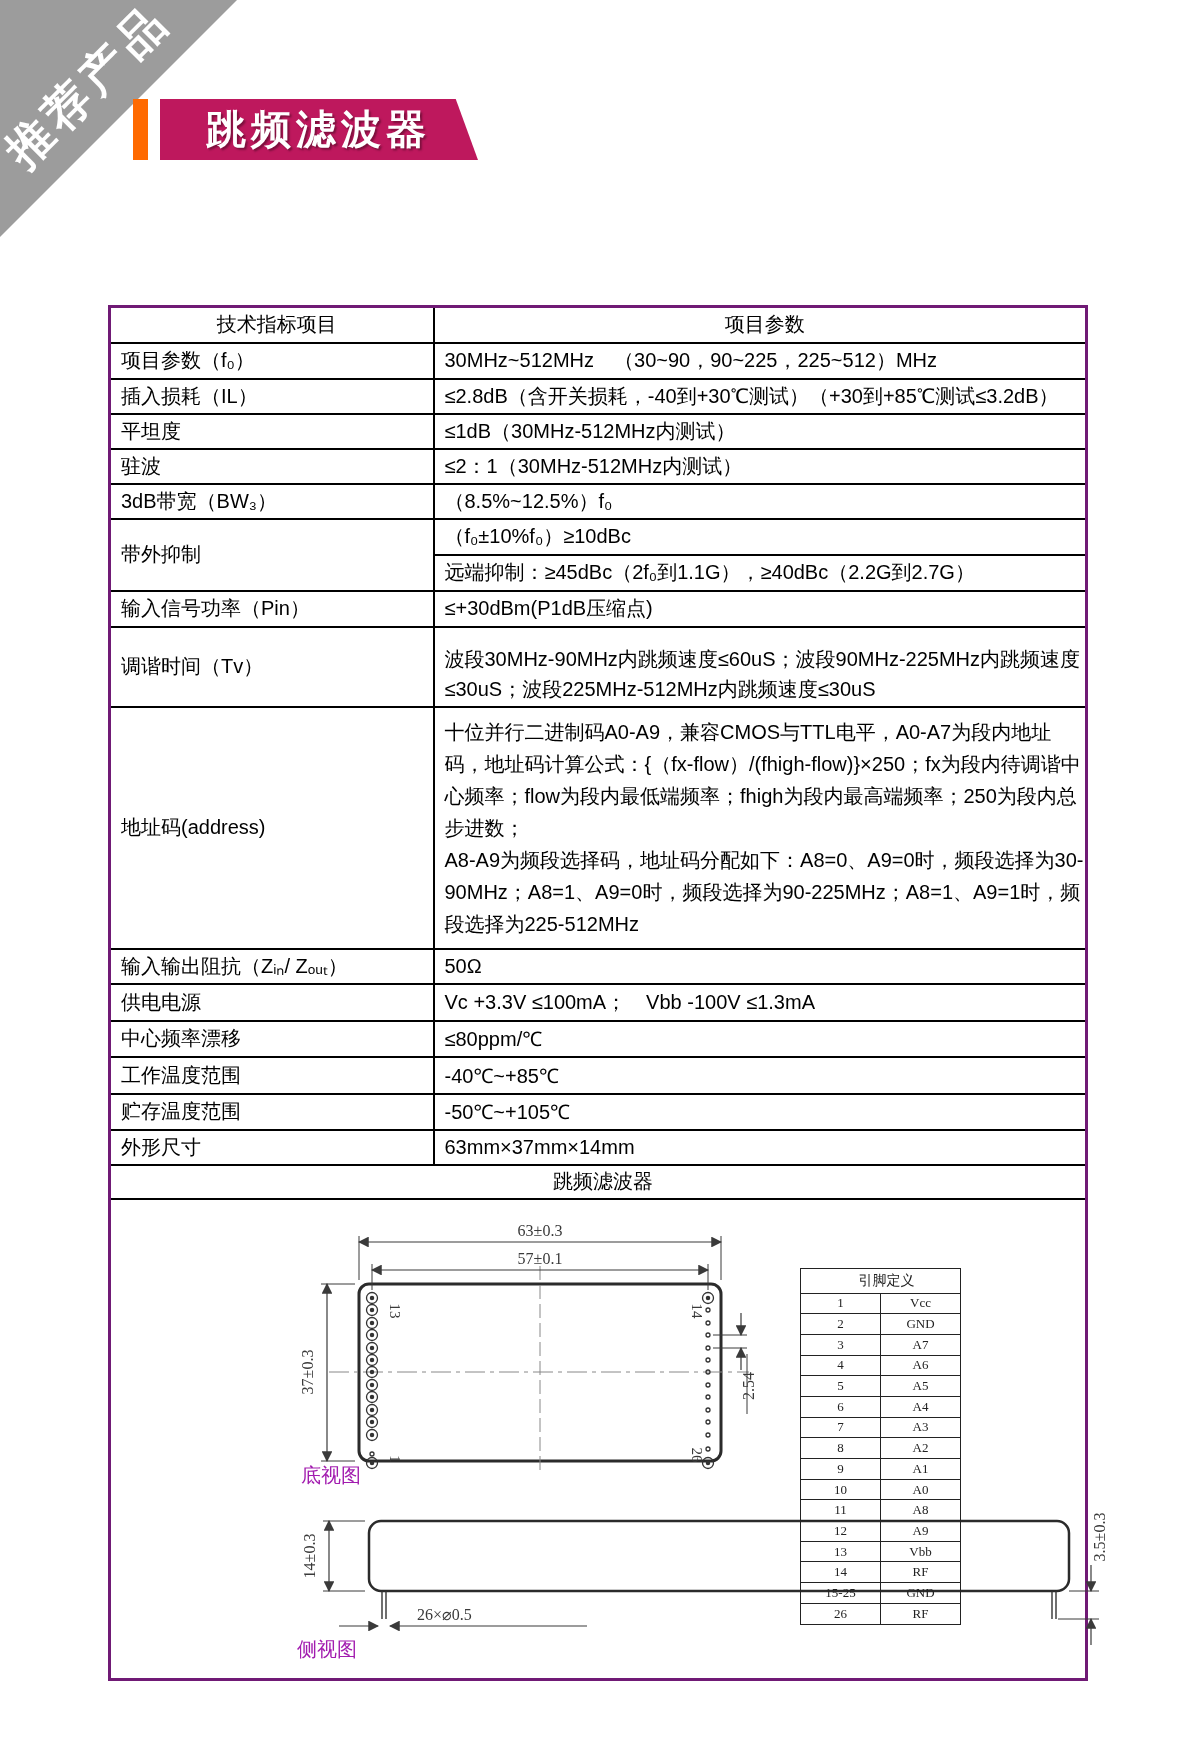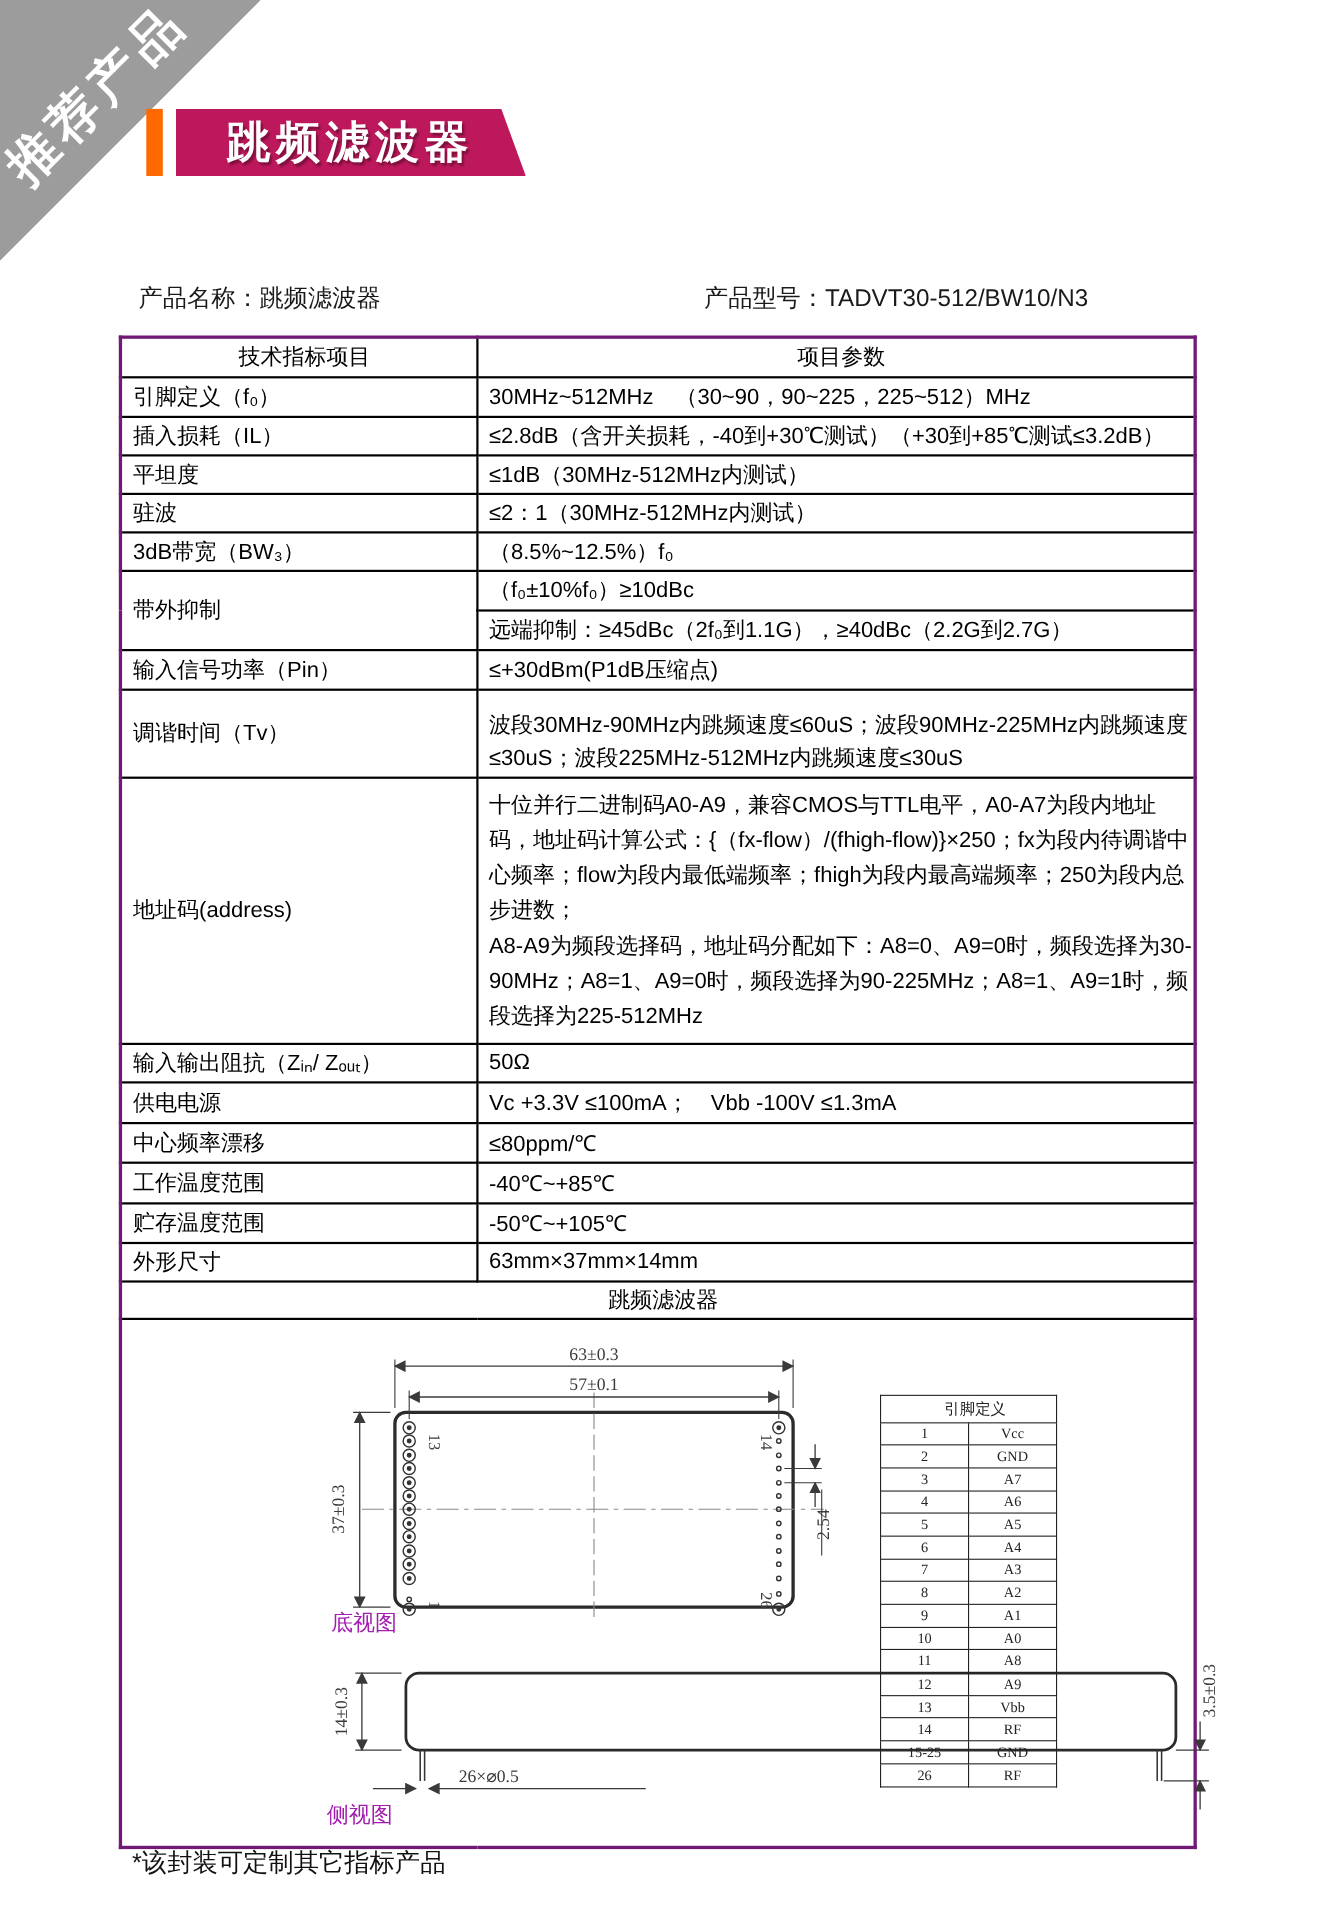--- a/index.html
+++ b/index.html
@@ -55,37 +55,33 @@
 <div class="page">
 
   <div class="ribbon"></div>
   <div class="ribbon-text">推荐产品</div>
 
   <div class="accent-bar"></div>
   <div class="banner">
     <span class="banner-title">跳频滤波器</span>
   </div>
 
-  <div class="prod-line">
-    <span class="prod-name">产品名称：跳频滤波器</span>
-    <span class="prod-model">产品型号：TADVT30-512/BW10/N3</span>
-  </div>
 
   <table class="spec">
     <colgroup>
         <col style="width:324px">
         <col>
       </colgroup>
     <tbody>
         <tr class="h36">
       <td class="c">技术指标项目</td>
       <td class="c">项目参数</td>
     </tr>
     <tr class="h36">
-      <td class="lbl">引脚定义（f₀）</td>
+      <td class="lbl">项目参数（f₀）</td>
       <td class="val">30MHz~512MHz　（30~90，90~225，225~512）MHz</td>
     </tr>
     <tr class="h35">
       <td class="lbl">插入损耗（IL）</td>
       <td class="val">≤2.8dB（含开关损耗，-40到+30℃测试）（+30到+85℃测试≤3.2dB）</td>
     </tr>
     <tr class="h35">
       <td class="lbl">平坦度</td>
       <td class="val">≤1dB（30MHz-512MHz内测试）</td>
     </tr>
@@ -341,15 +337,14 @@
                   <td>RF</td>
                 </tr>
         </tbody>
             </table>
 
       </td>
     </tr>
   </tbody>
     </table>
 
-  <div class="footer">*该封装可定制其它指标产品</div>
 
 </div>
 
 </body></html>

